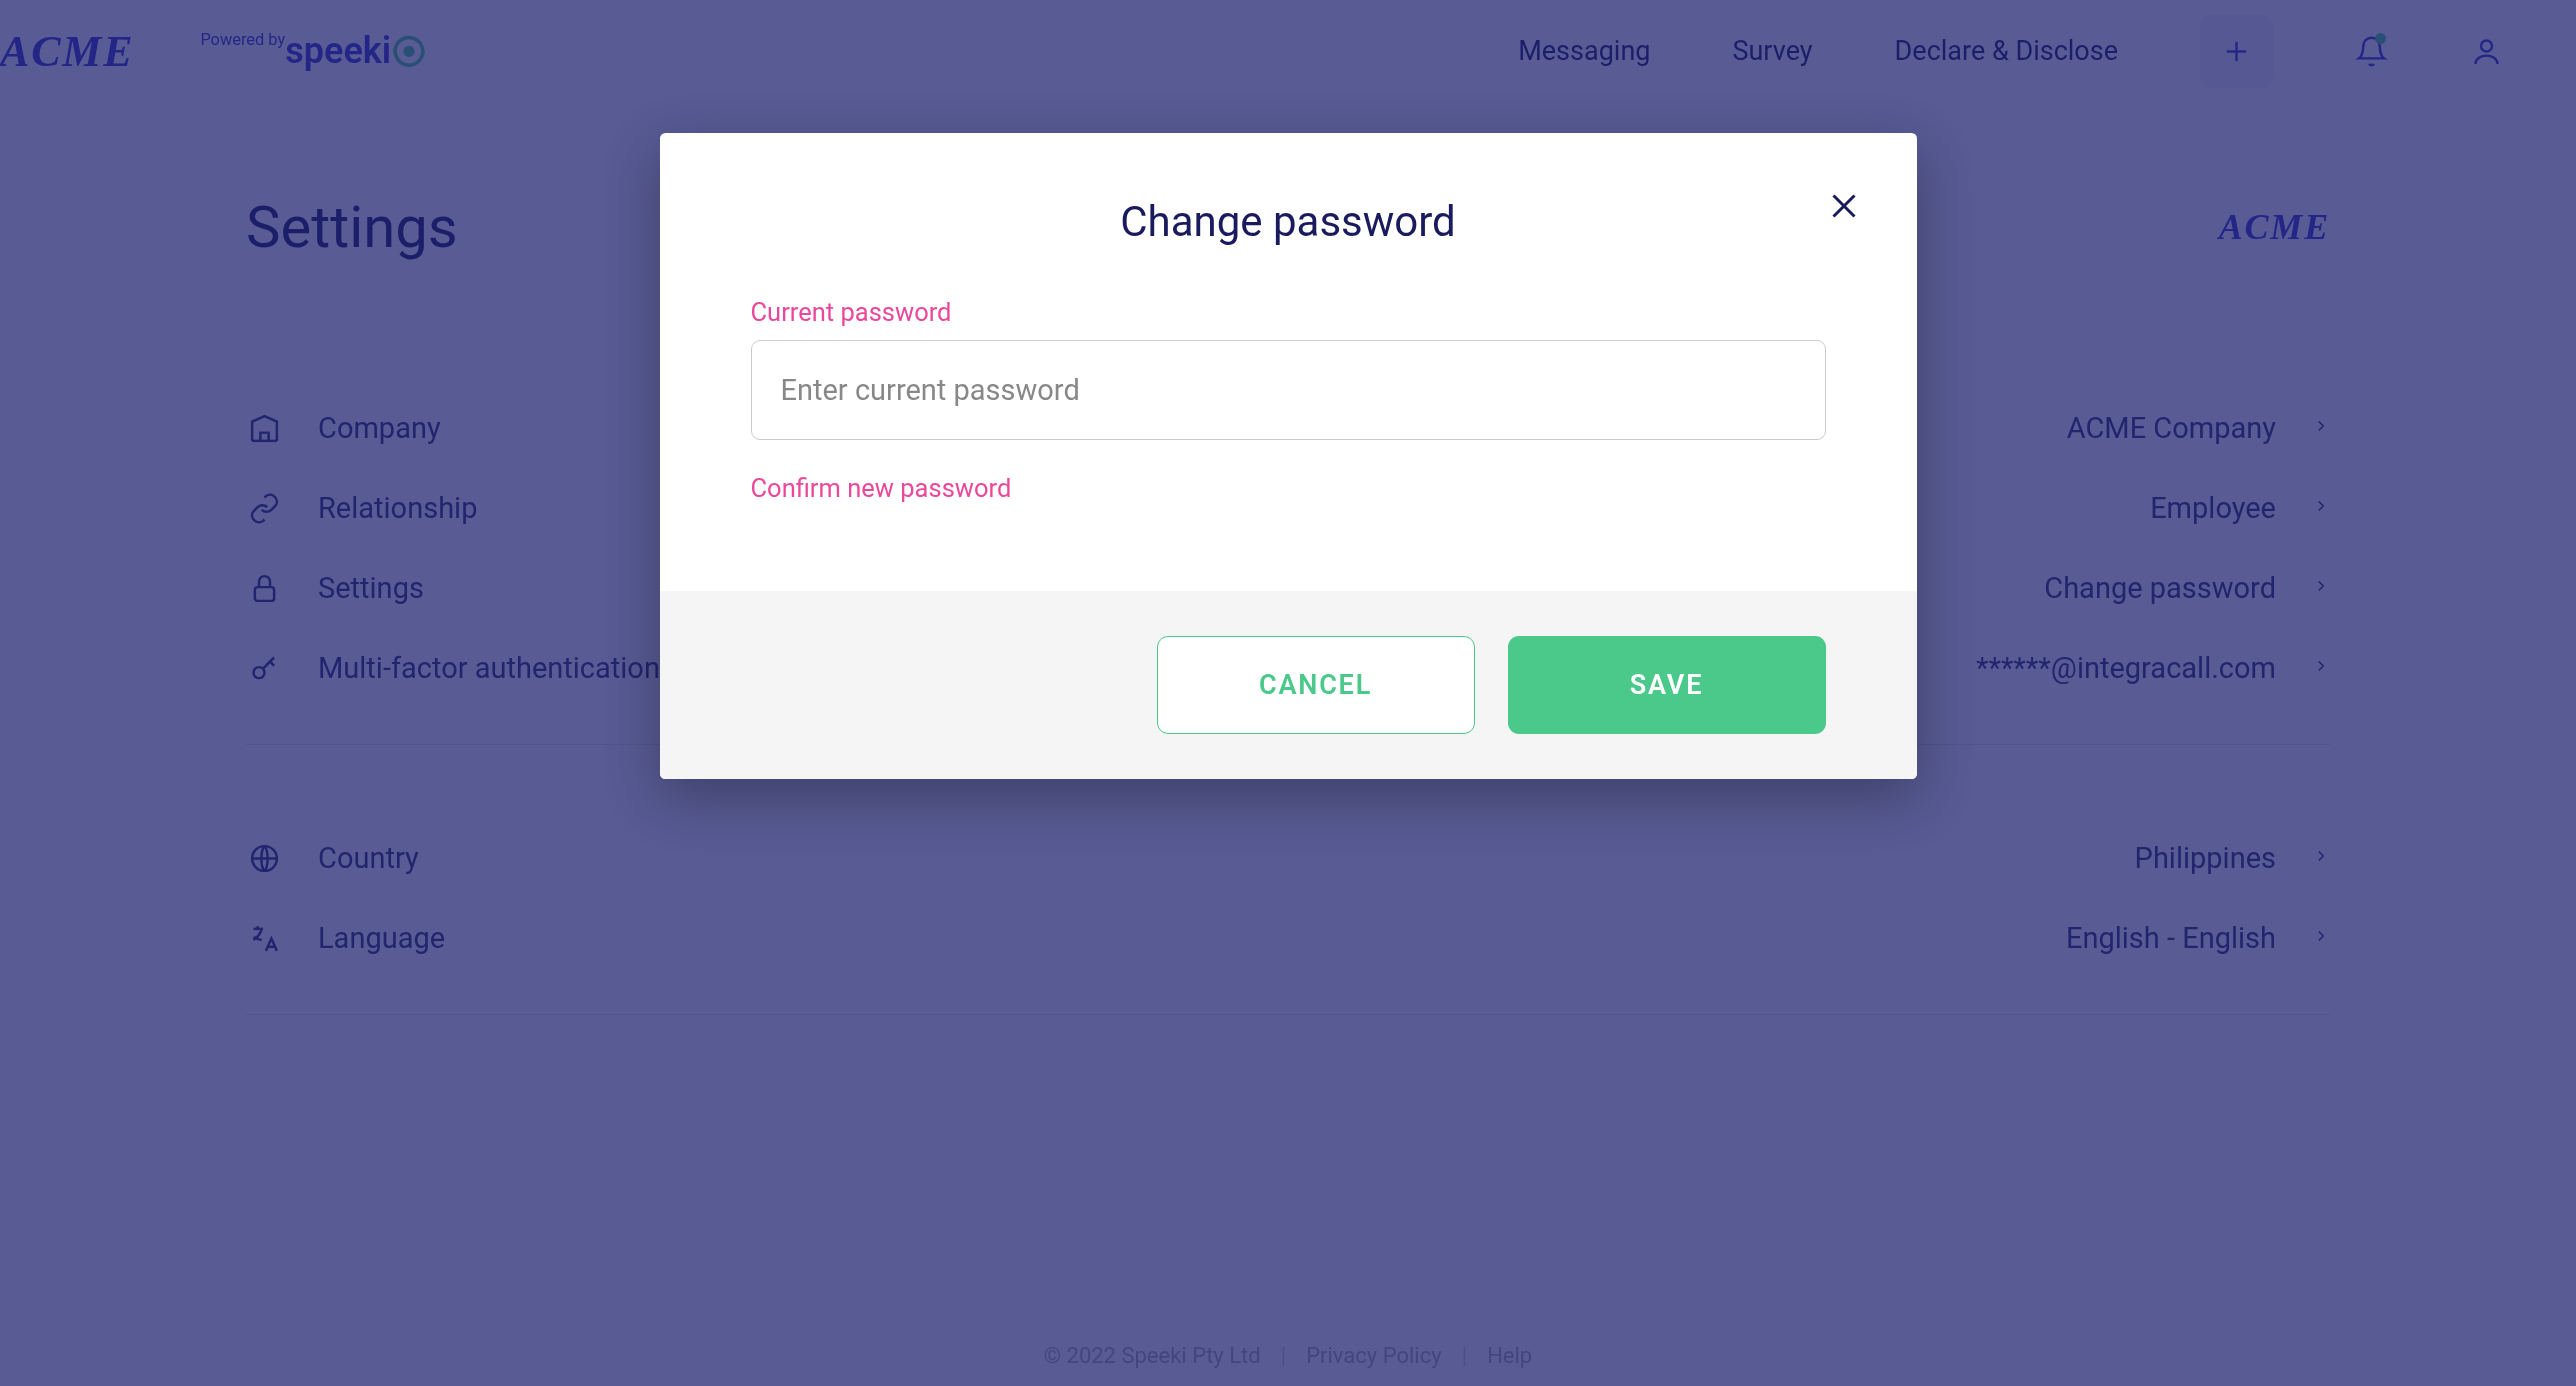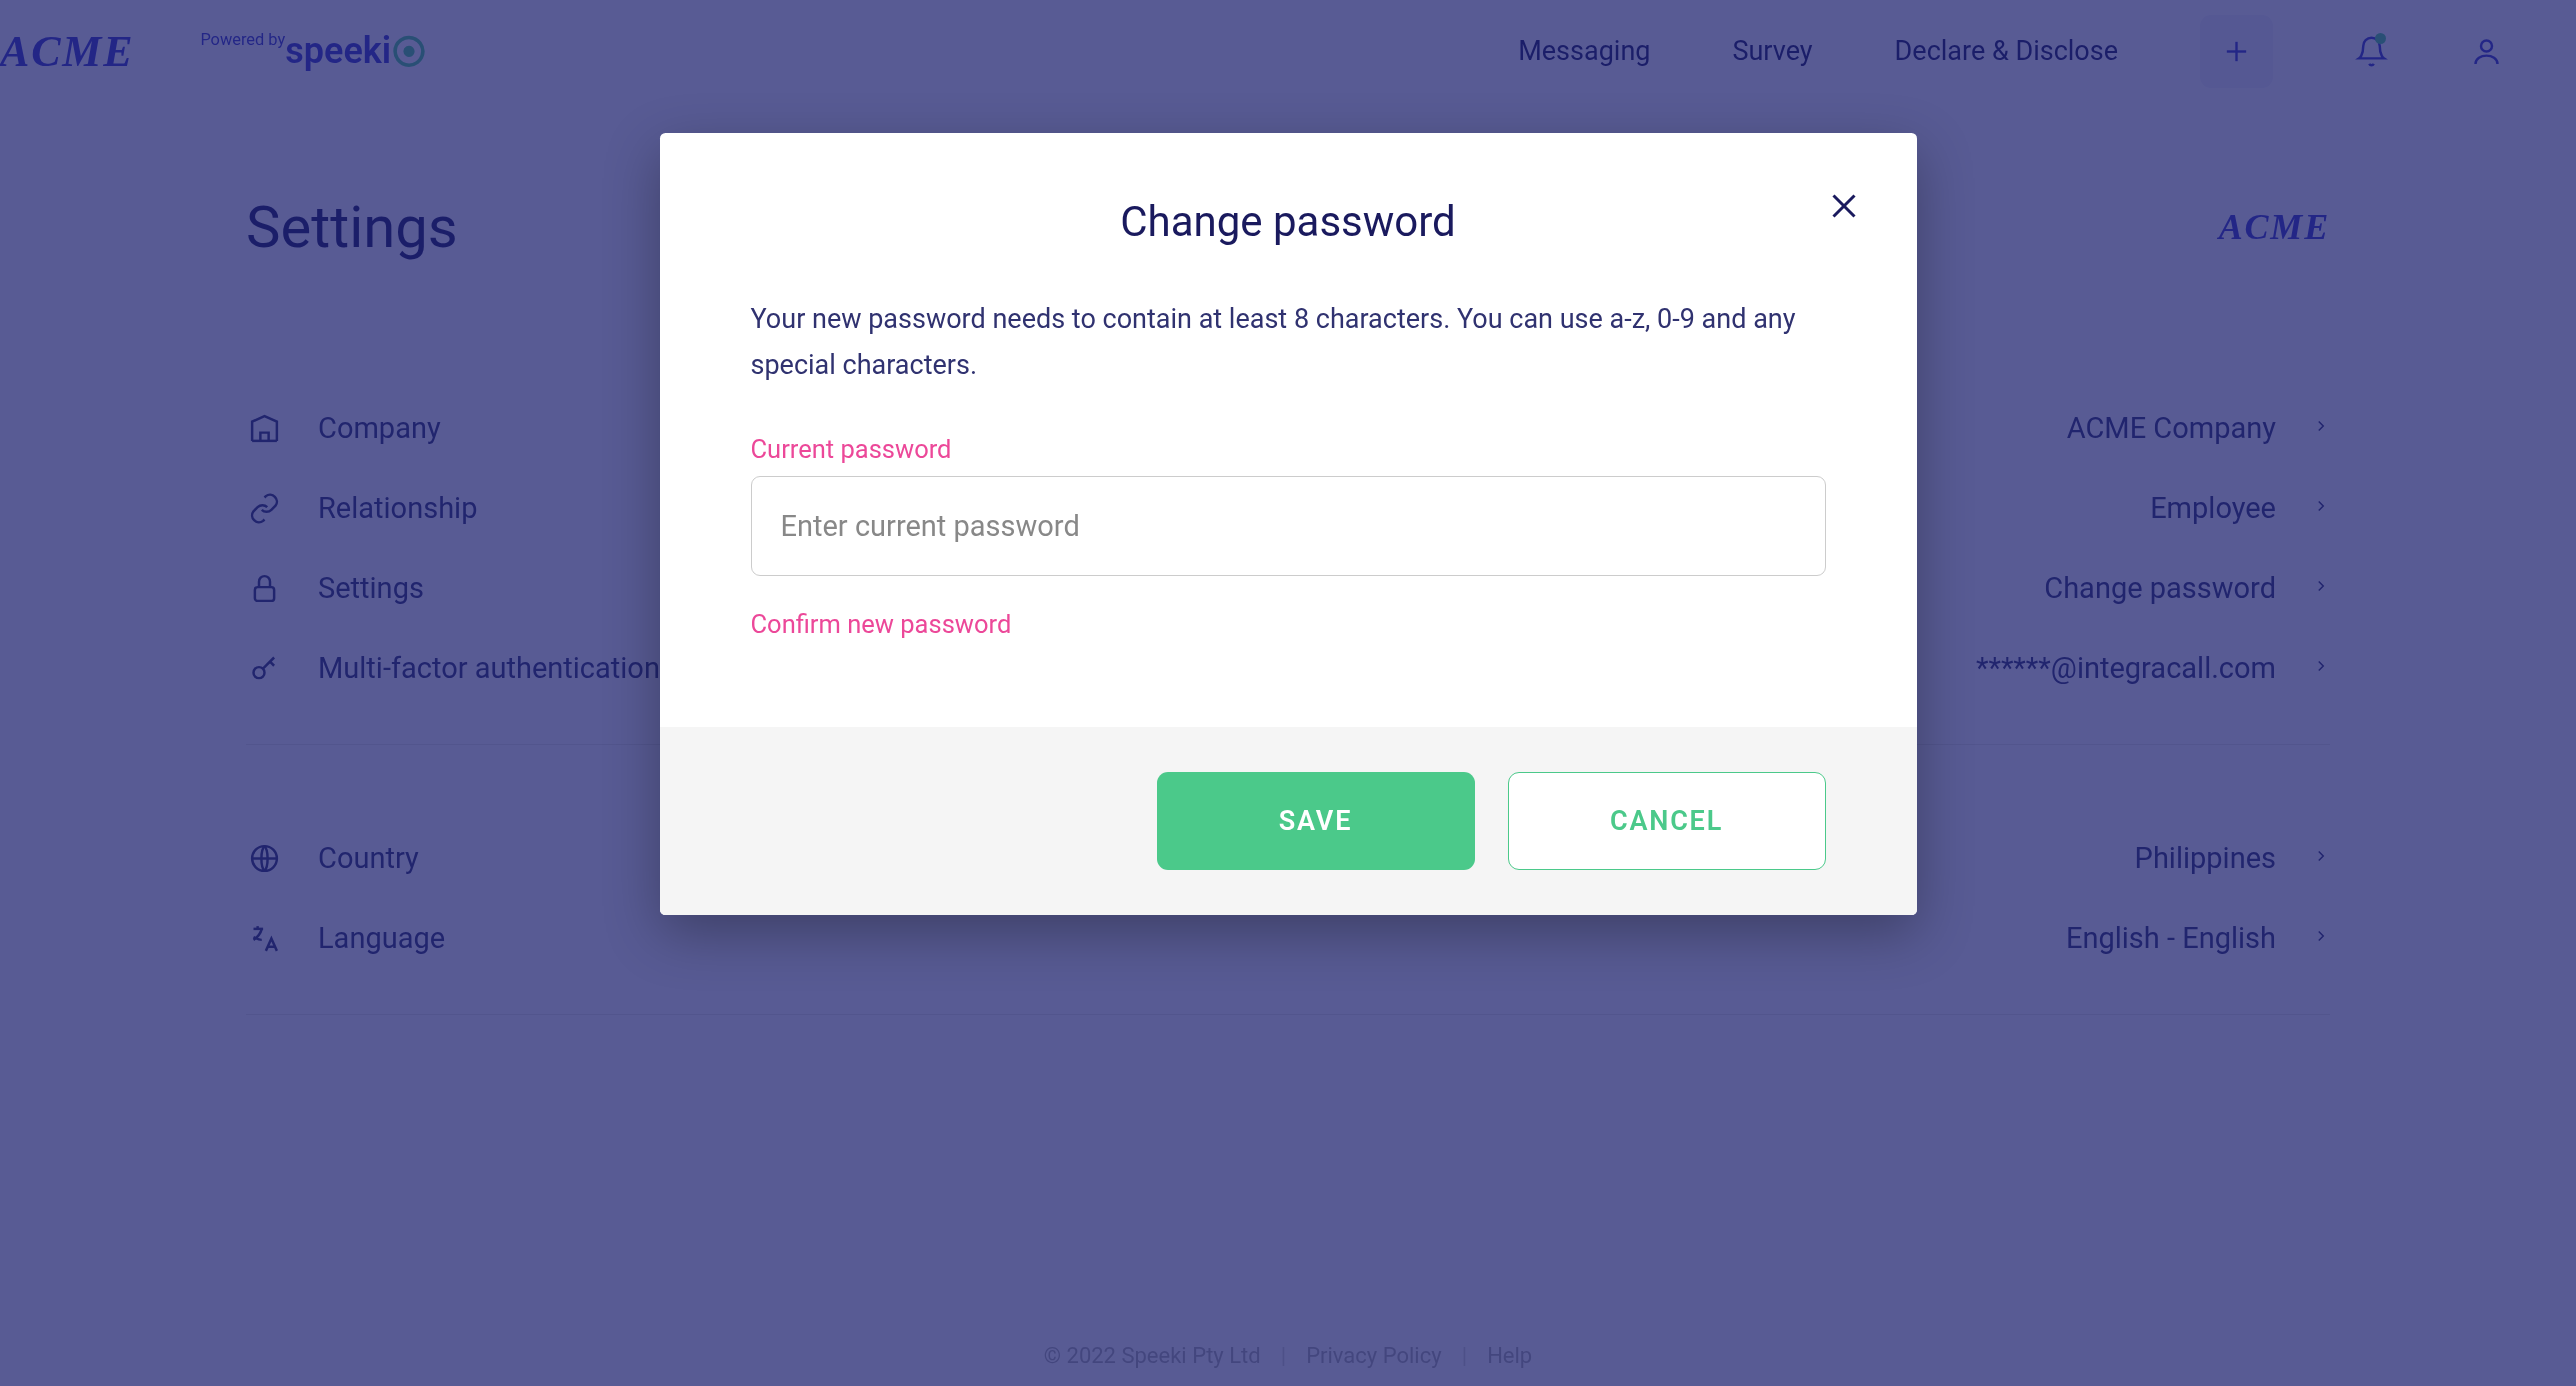--- a/index.html
+++ b/index.html
@@ -445,31 +445,30 @@
 <div class="overlay">
   <div class="modal">
     <div class="modal-body">
       <div class="modal-close">
         <svg width="36" height="36" viewBox="0 0 24 24" fill="none" stroke="#1a1a5e" stroke-width="2">
             <line x1="5" y1="5" x2="19" y2="19"></line>
             <line x1="19" y1="5" x2="5" y2="19"></line>
           </svg>
       </div>
       <h2 class="modal-title">Change password</h2>
-      <p class="modal-help">Your new password needs to contain at least 8 characters. You can use a-z, 0-9 and any special characters.</p>
 
       <div class="field-group">
         <label class="field-label">Current password</label>
         <input type="password" class="text-input" placeholder="Enter current password" style="">
       </div>
 
 
       <div class="field-group">
         <label class="field-label">Confirm new password</label>
       </div>
     </div>
     <div class="modal-footer">
+      <button class="btn btn-cancel">CANCEL</button>
       <button class="btn btn-save">SAVE</button>
-      <button class="btn btn-cancel">CANCEL</button>
     </div>
   </div>
 </div>
 
 
 </body></html>

